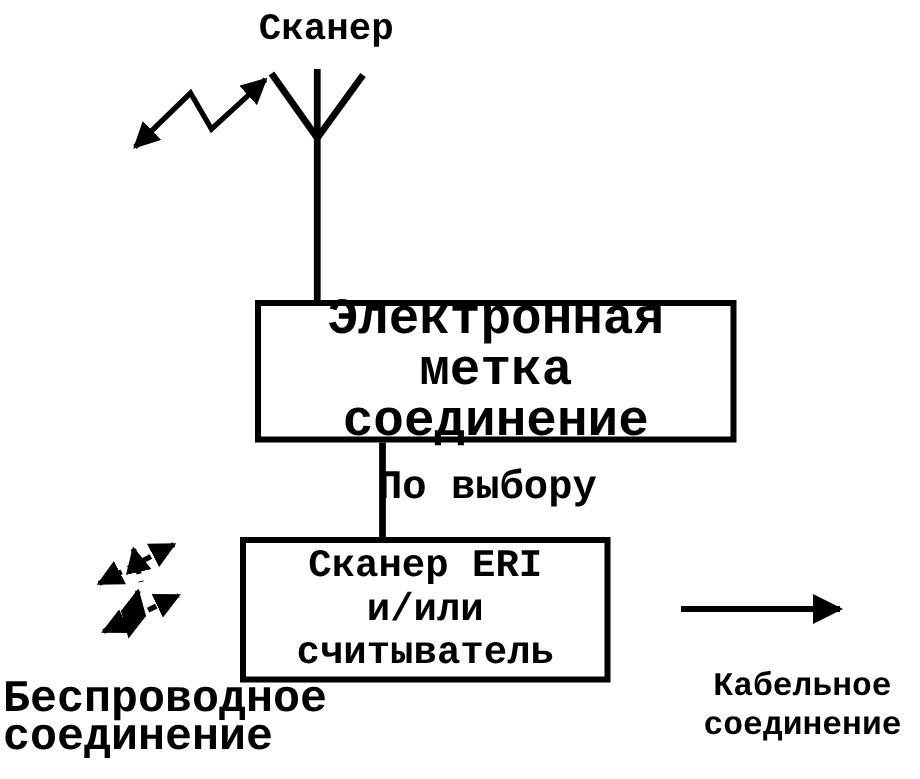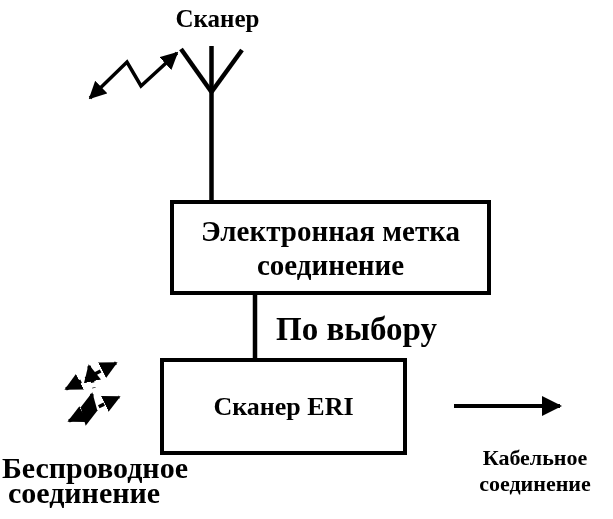--- a/index.html
+++ b/index.html
@@ -6,21 +6,21 @@
     margin: 0;
     padding: 0;
     background: #ffffff;
   }
   #stage {
     position: relative;
     width: 613px;
     height: 519px;
     background: #ffffff;
     color: #000000;
-    font-family: Liberation Serif, serif;
+    font-family: Liberation Mono, monospace;
     overflow: hidden;
   }
   #svg-layer {
     position: absolute;
     left: 0;
     top: 0;
     width: 613px;
     height: 519px;
   }
   .label {
@@ -44,34 +44,34 @@
     justify-content: center;
     text-align: center;
     font-weight: bold;
     color: #000000;
   }
   #top-box {
     left: 170px;
     top: 200px;
     width: 321px;
     height: 95px;
-    font-size: 29px;
+    font-size: 34px;
     line-height: 34px;
   }
   #bottom-box {
     left: 160px;
     top: 358px;
     width: 247px;
     height: 97px;
     font-size: 26px;
     line-height: 29px;
   }
   #scanner-label   { left: 155px; top: 5px;   width: 125px; font-size: 25px; text-align: center; }
   #mandatory-label { left: 261px; top: 71px;  font-size: 27px; }
-  #optional-label  { left: 276px; top: 311px; font-size: 33px; }
+  #optional-label  { left: 252px; top: 311px; font-size: 27px; }
   #cable-label     { left: 459px; top: 423px; width: 152px; font-size: 22px; line-height: 26px; margin-top: 22px; }
   #wireless-label  { left: 2px;   top: 455px; width: 164px; font-size: 30px; line-height: 25px; }
 </style>
 </head>
 <body>
 
 <div id="stage">
 
   <svg id="svg-layer" viewBox="0 0 613 519" xmlns="http://www.w3.org/2000/svg">
     <defs>
@@ -109,20 +109,21 @@
 
   <div class="box" id="top-box">
     <div>Электронная метка</div>
     <div>соединение</div>
   </div>
 
   <div class="label" id="optional-label">По выбору</div>
 
   <div class="box" id="bottom-box">
     <div>Сканер ERI</div>
+    <div>и/или считыватель</div>
   </div>
 
   <div class="label centered" id="cable-label">
     <div>Кабельное</div>
     <div>соединение</div>
   </div>
 
   <div class="label centered" id="wireless-label">
     <div>Беспроводное</div>
     <div>соединение</div>

